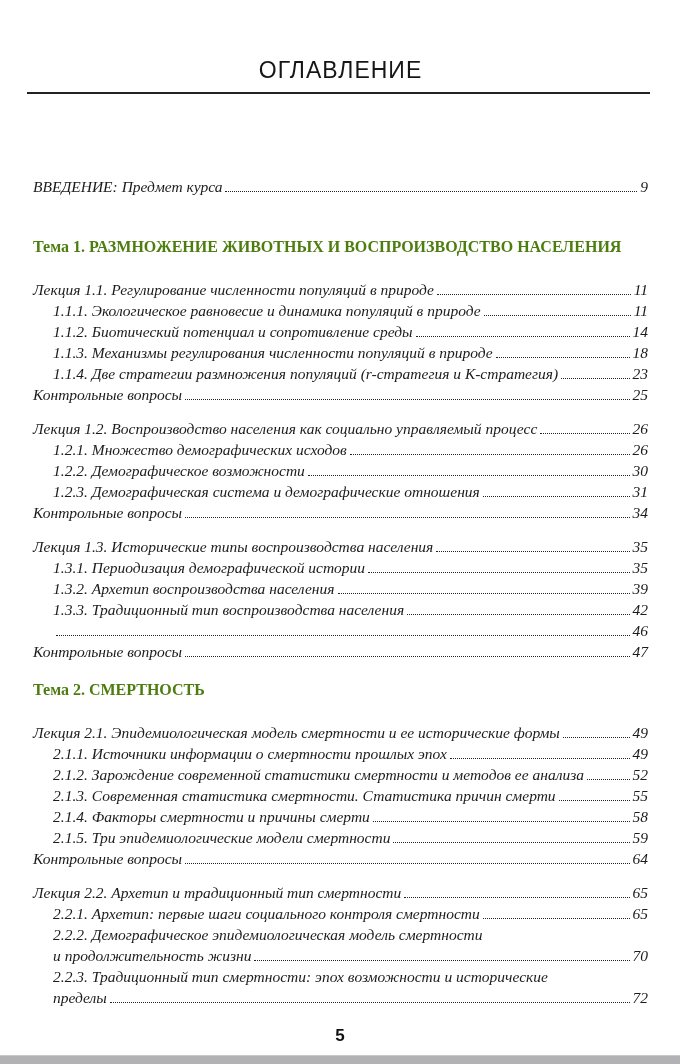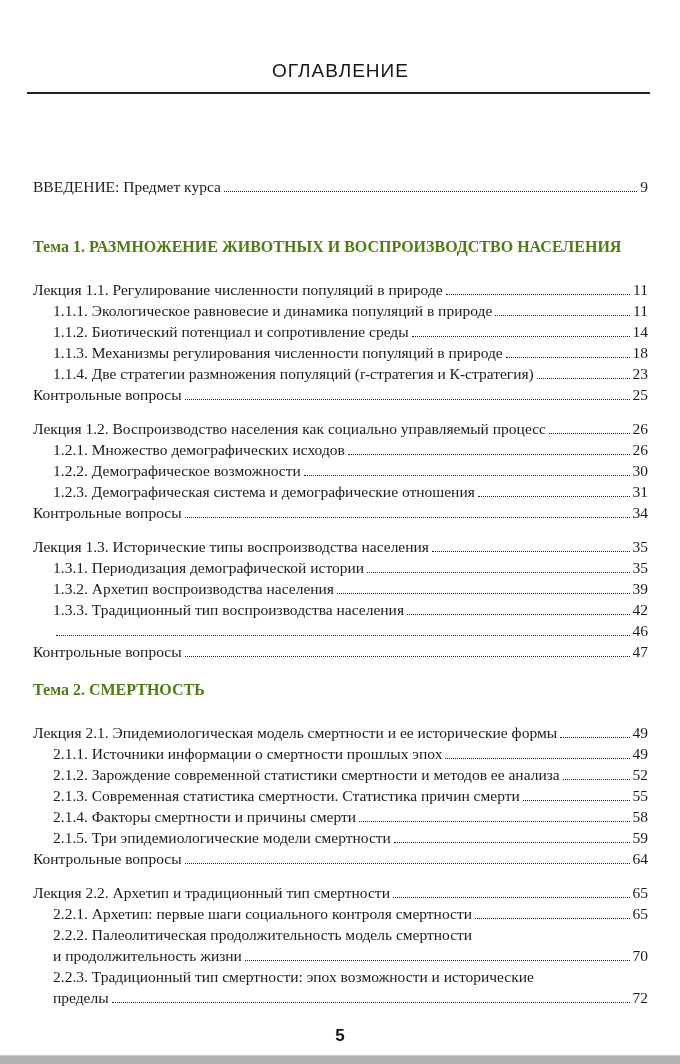--- a/index.html
+++ b/index.html
@@ -12,21 +12,21 @@
     font-family:"Liberation Serif", serif;
     color:#1b1b1b;
   }
   .doc { padding:0 32px 0 33px; }
 
   .title {
     margin-top:58px;
     text-align:center;
     font-family:"Liberation Sans", sans-serif;
     font-weight:500;
-    font-size:19px;
+    font-size:23px;
     line-height:25px;
     letter-spacing:1px;
     color:#161616;
   }
   .rule {
     margin:9px -2px 0 -6px;
     border:0;
     border-top:2px solid #222222;
   }
 
@@ -43,20 +43,21 @@
     margin-top:16px;
     color:#4d7c0f;
   }
   .toc > .toc-heading:nth-child(2) { margin-top:38px; }
 
   .toc-row {
     display:flex;
     align-items:baseline;
     line-height:21px;
     white-space:nowrap;
+    font-style:italic;
   }
   .toc-row.indent { padding-left:20px; }
 
   .entry-text { flex:0 0 auto; }
   .dots {
     flex:1 1 auto;
     min-width:14px;
     margin:0 3px 1px 3px;
     border-bottom:1.6px dotted #222222;
   }
@@ -229,21 +230,21 @@
             <span class="entry-text">Лекция 2.2. Архетип и традиционный тип смертности</span>
             <span class="dots"></span>
             <span class="pg">65</span>
           </div>
           <div class="toc-row indent">
             <span class="entry-text">2.2.1. Архетип: первые шаги социального контроля смертности</span>
             <span class="dots"></span>
             <span class="pg">65</span>
           </div>
           <div class="toc-row indent">
-            <span class="entry-text">2.2.2. Палеолитическая продолжительность модель смертности</span>
+            <span class="entry-text">2.2.2. Демографическое эпидемиологическая модель смертности</span>
           </div>
           <div class="toc-row indent">
             <span class="entry-text">и продолжительность жизни</span>
             <span class="dots"></span>
             <span class="pg">70</span>
           </div>
           <div class="toc-row indent">
             <span class="entry-text">2.2.3. Традиционный тип смертности: эпох возможности и исторические</span>
           </div>
           <div class="toc-row indent">

